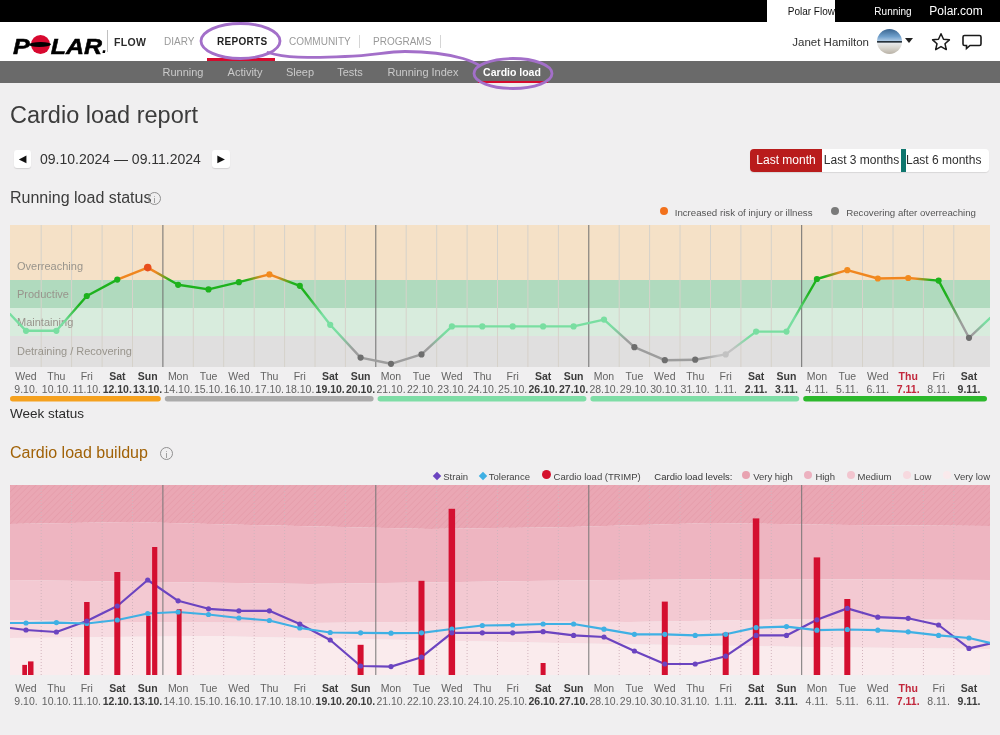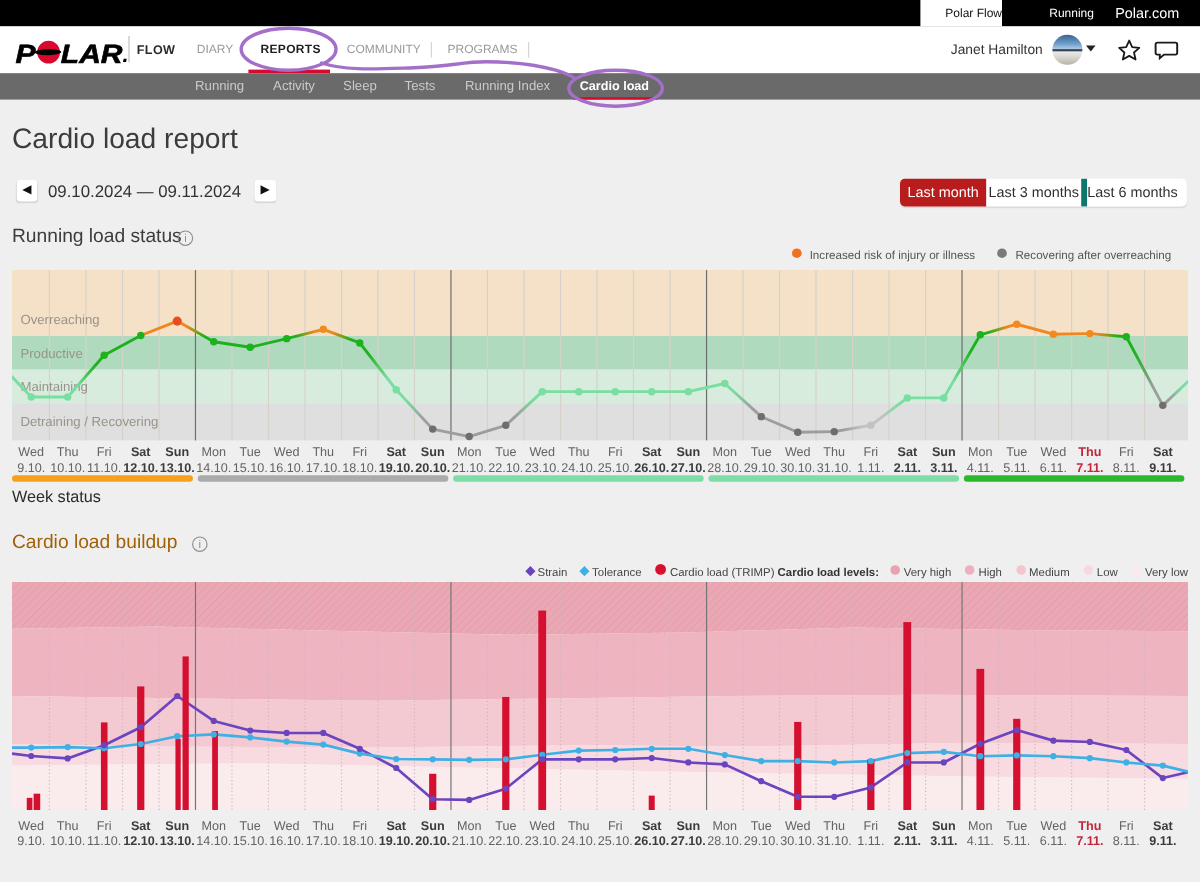--- a/index.html
+++ b/index.html
@@ -304,21 +304,21 @@
 <text x="959.0" y="168" text-anchor="middle" font-size="10.5" fill="#3c3c3c" font-weight="bold">9.11.</text>
     </g>
 </svg>
 
 <div class="abs" style="left:10px;top:444px;font-size:16px;color:#a16207">Cardio load buildup</div>
 <div class="abs" style="left:160px;top:447px;width:13px;height:13px;border:1px solid #909090;border-radius:50%;text-align:center;line-height:13px;font-size:9.5px;color:#909090">i</div>
 <div style="position:absolute;top:470px;right:10px;font-size:9.5px;color:#444;white-space:nowrap">
 <span style="display:inline-block;width:6px;height:6px;border-radius:0;background:#6b44c0;margin-right:3px;margin-left:0px;transform:rotate(45deg);vertical-align:1px"></span>Strain
 <span style="display:inline-block;width:6px;height:6px;border-radius:0;background:#3fb0e4;margin-right:3px;margin-left:9px;transform:rotate(45deg);vertical-align:1px"></span>Tolerance
 <span style="display:inline-block;width:9px;height:9px;border-radius:50%;background:#d5112d;margin-right:3px;margin-left:9px;vertical-align:1px"></span>Cardio load (TRIMP)
-<span style="font-weight:bold;color:#333;">Cardio load levels:</span>
+<span style="font-weight:normal;color:#333;margin-left:11px">Cardio load levels:</span>
 <span style="display:inline-block;width:8px;height:8px;border-radius:50%;background:#e8a3b1;margin-right:3px;margin-left:7px;vertical-align:1px"></span>Very high
 <span style="display:inline-block;width:8px;height:8px;border-radius:50%;background:#ecb1bf;margin-right:3px;margin-left:9px;vertical-align:1px"></span>High
 <span style="display:inline-block;width:8px;height:8px;border-radius:50%;background:#f2c5cf;margin-right:3px;margin-left:9px;vertical-align:1px"></span>Medium
 <span style="display:inline-block;width:8px;height:8px;border-radius:50%;background:#f7d9df;margin-right:3px;margin-left:9px;vertical-align:1px"></span>Low
 <span style="display:inline-block;width:8px;height:8px;border-radius:50%;background:#faeaec;margin-right:3px;margin-left:9px;vertical-align:1px"></span>Very low
 </div>
 <svg width="980" height="225" style="position:absolute;left:10px;top:485px">
 <defs>
       <pattern id="hatch" patternUnits="userSpaceOnUse" width="4.5" height="4.5" patternTransform="rotate(45)">
 <rect width="4.5" height="4.5" fill="none"></rect>

